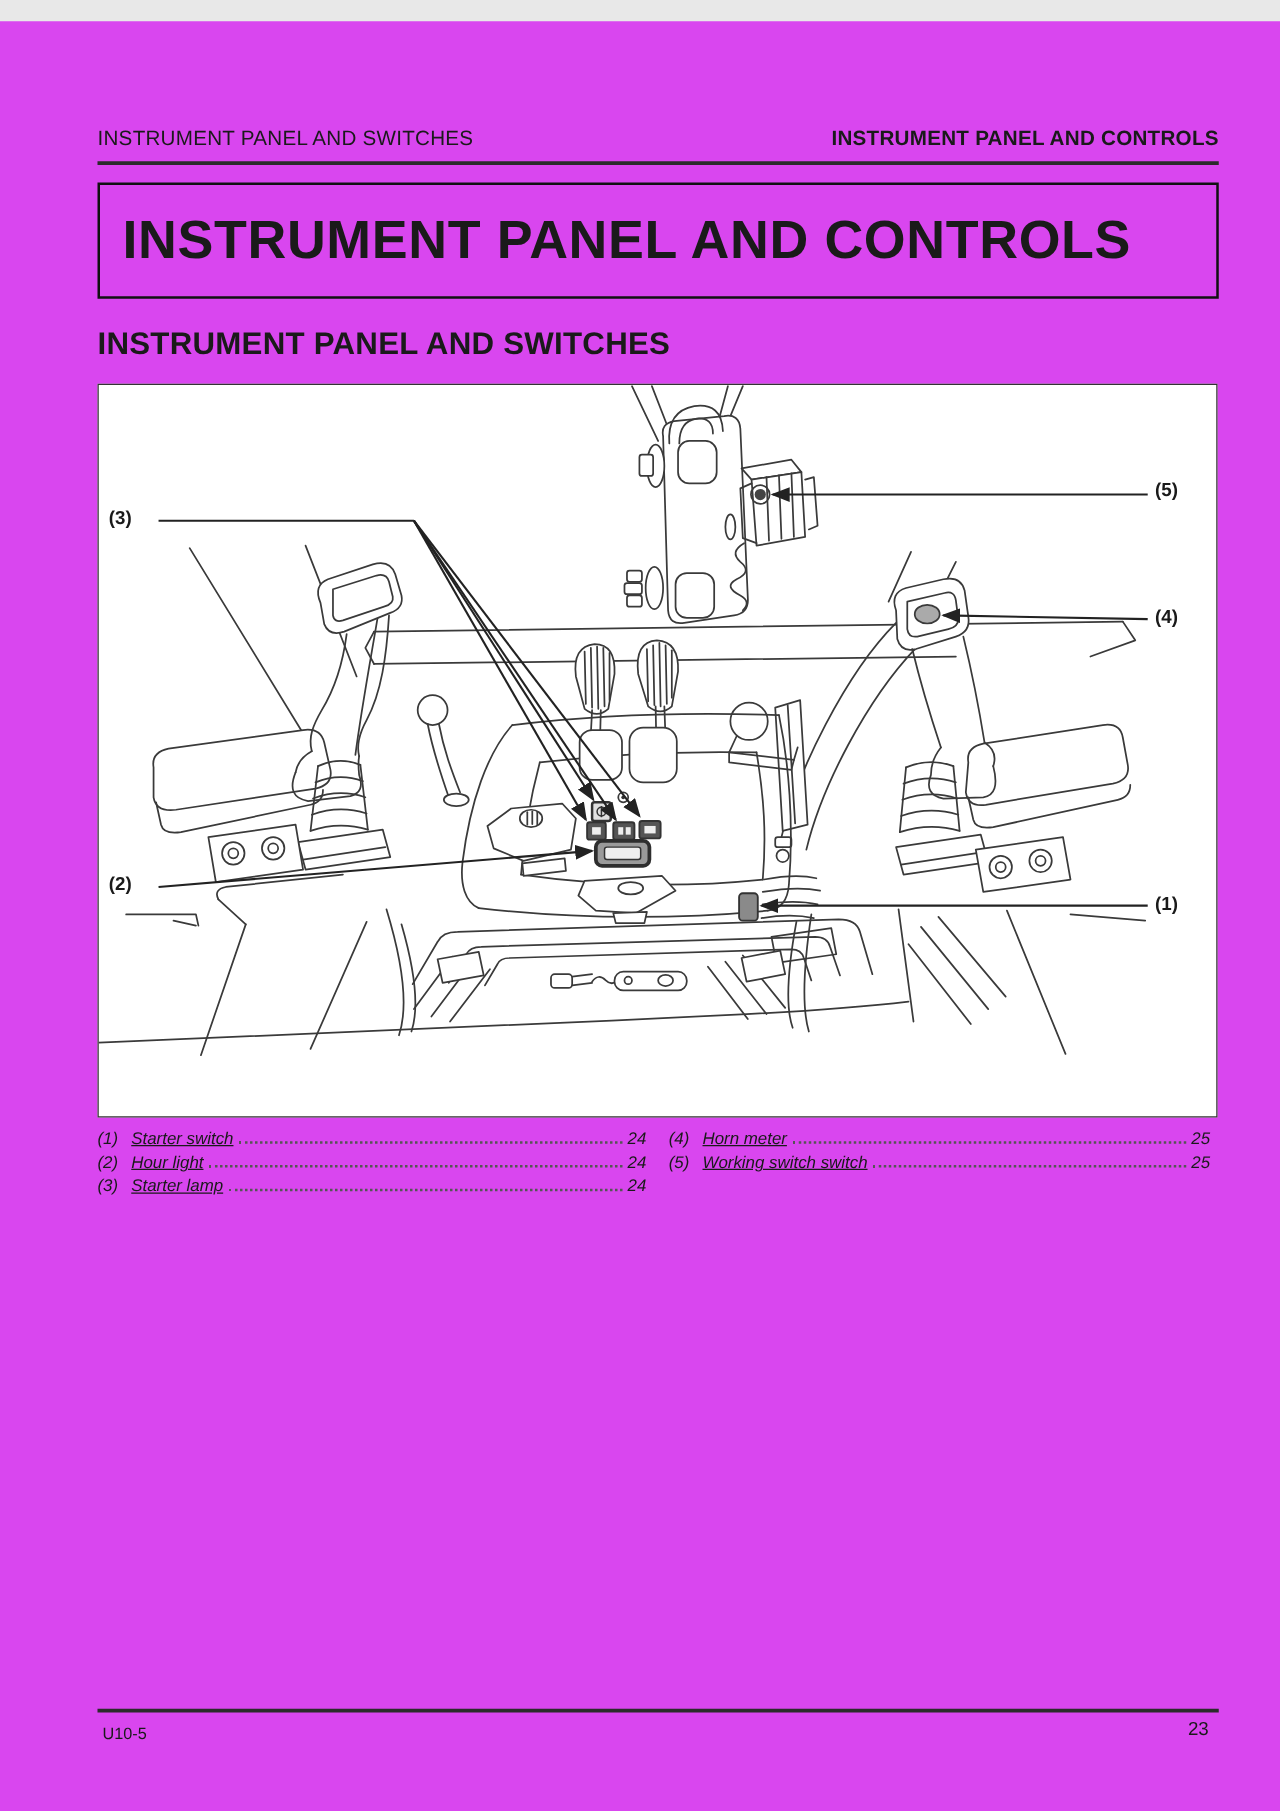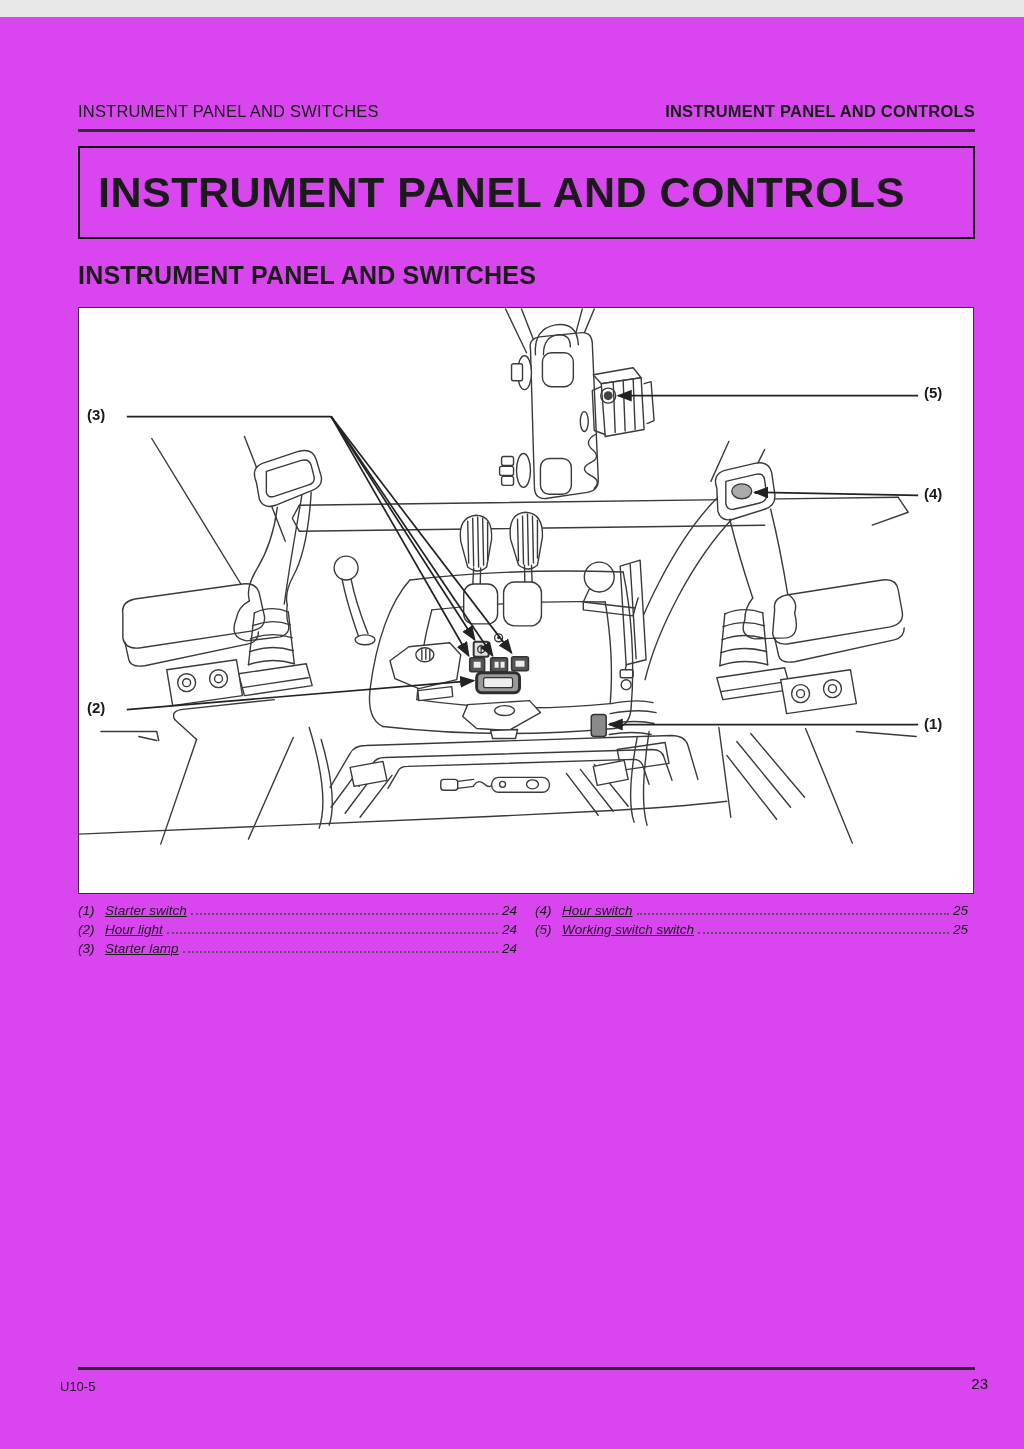--- a/index.html
+++ b/index.html
@@ -26,22 +26,22 @@
   .lcol{display:flex;flex-direction:column;}
   .lcol.c1{width:446px;margin-right:11px;}
   .lcol.c2{width:440px;}
   .lrow{display:flex;align-items:flex-end;height:19px;}
   .lrow .num{width:27px;flex:none;}
   .lrow .lbl{flex:none;padding-right:2px;white-space:nowrap;text-decoration:underline;}
   .lrow .leader{flex:1;border-bottom:2px dotted #555;margin:0 4px 3px 2px;min-width:10px;}
   .lrow .pg{width:22px;flex:none;text-align:left;}
   
   .ft-rule{position:absolute;top:1350px;left:78px;width:897px;height:2.5px;background:#2b2b2b;}
-  .ft-left{position:absolute;top:1362px;left:60px;font-size:13px;}
-  .ft-right{position:absolute;top:1358px;right:36px;font-size:15px;}
+  .ft-left{position:absolute;top:1362px;left:82px;font-size:13px;}
+  .ft-right{position:absolute;top:1358px;right:57px;font-size:15px;}
   
   .ln{stroke:#3a3a3a;stroke-width:1.4;fill:none;stroke-linecap:round;stroke-linejoin:round;}
   .lnw{stroke:#3a3a3a;stroke-width:1.4;fill:#fff;stroke-linecap:round;stroke-linejoin:round;}
   .co{stroke:#222;stroke-width:1.7;fill:none;}
 </style>
 </head>
 <body>
 
 <div class="page">
 
@@ -329,21 +329,21 @@
       <div class="lrow">
         <span class="num">(3)</span>
         <span class="lbl">Starter lamp</span>
         <span class="leader"></span>
         <span class="pg">24</span>
       </div>
     </div>
     <div class="lcol c2">
       <div class="lrow">
         <span class="num">(4)</span>
-        <span class="lbl">Hour switch</span>
+        <span class="lbl">Horn meter</span>
         <span class="leader"></span>
         <span class="pg">25</span>
       </div>
       <div class="lrow">
         <span class="num">(5)</span>
         <span class="lbl">Working switch switch</span>
         <span class="leader"></span>
         <span class="pg">25</span>
       </div>
     </div>

